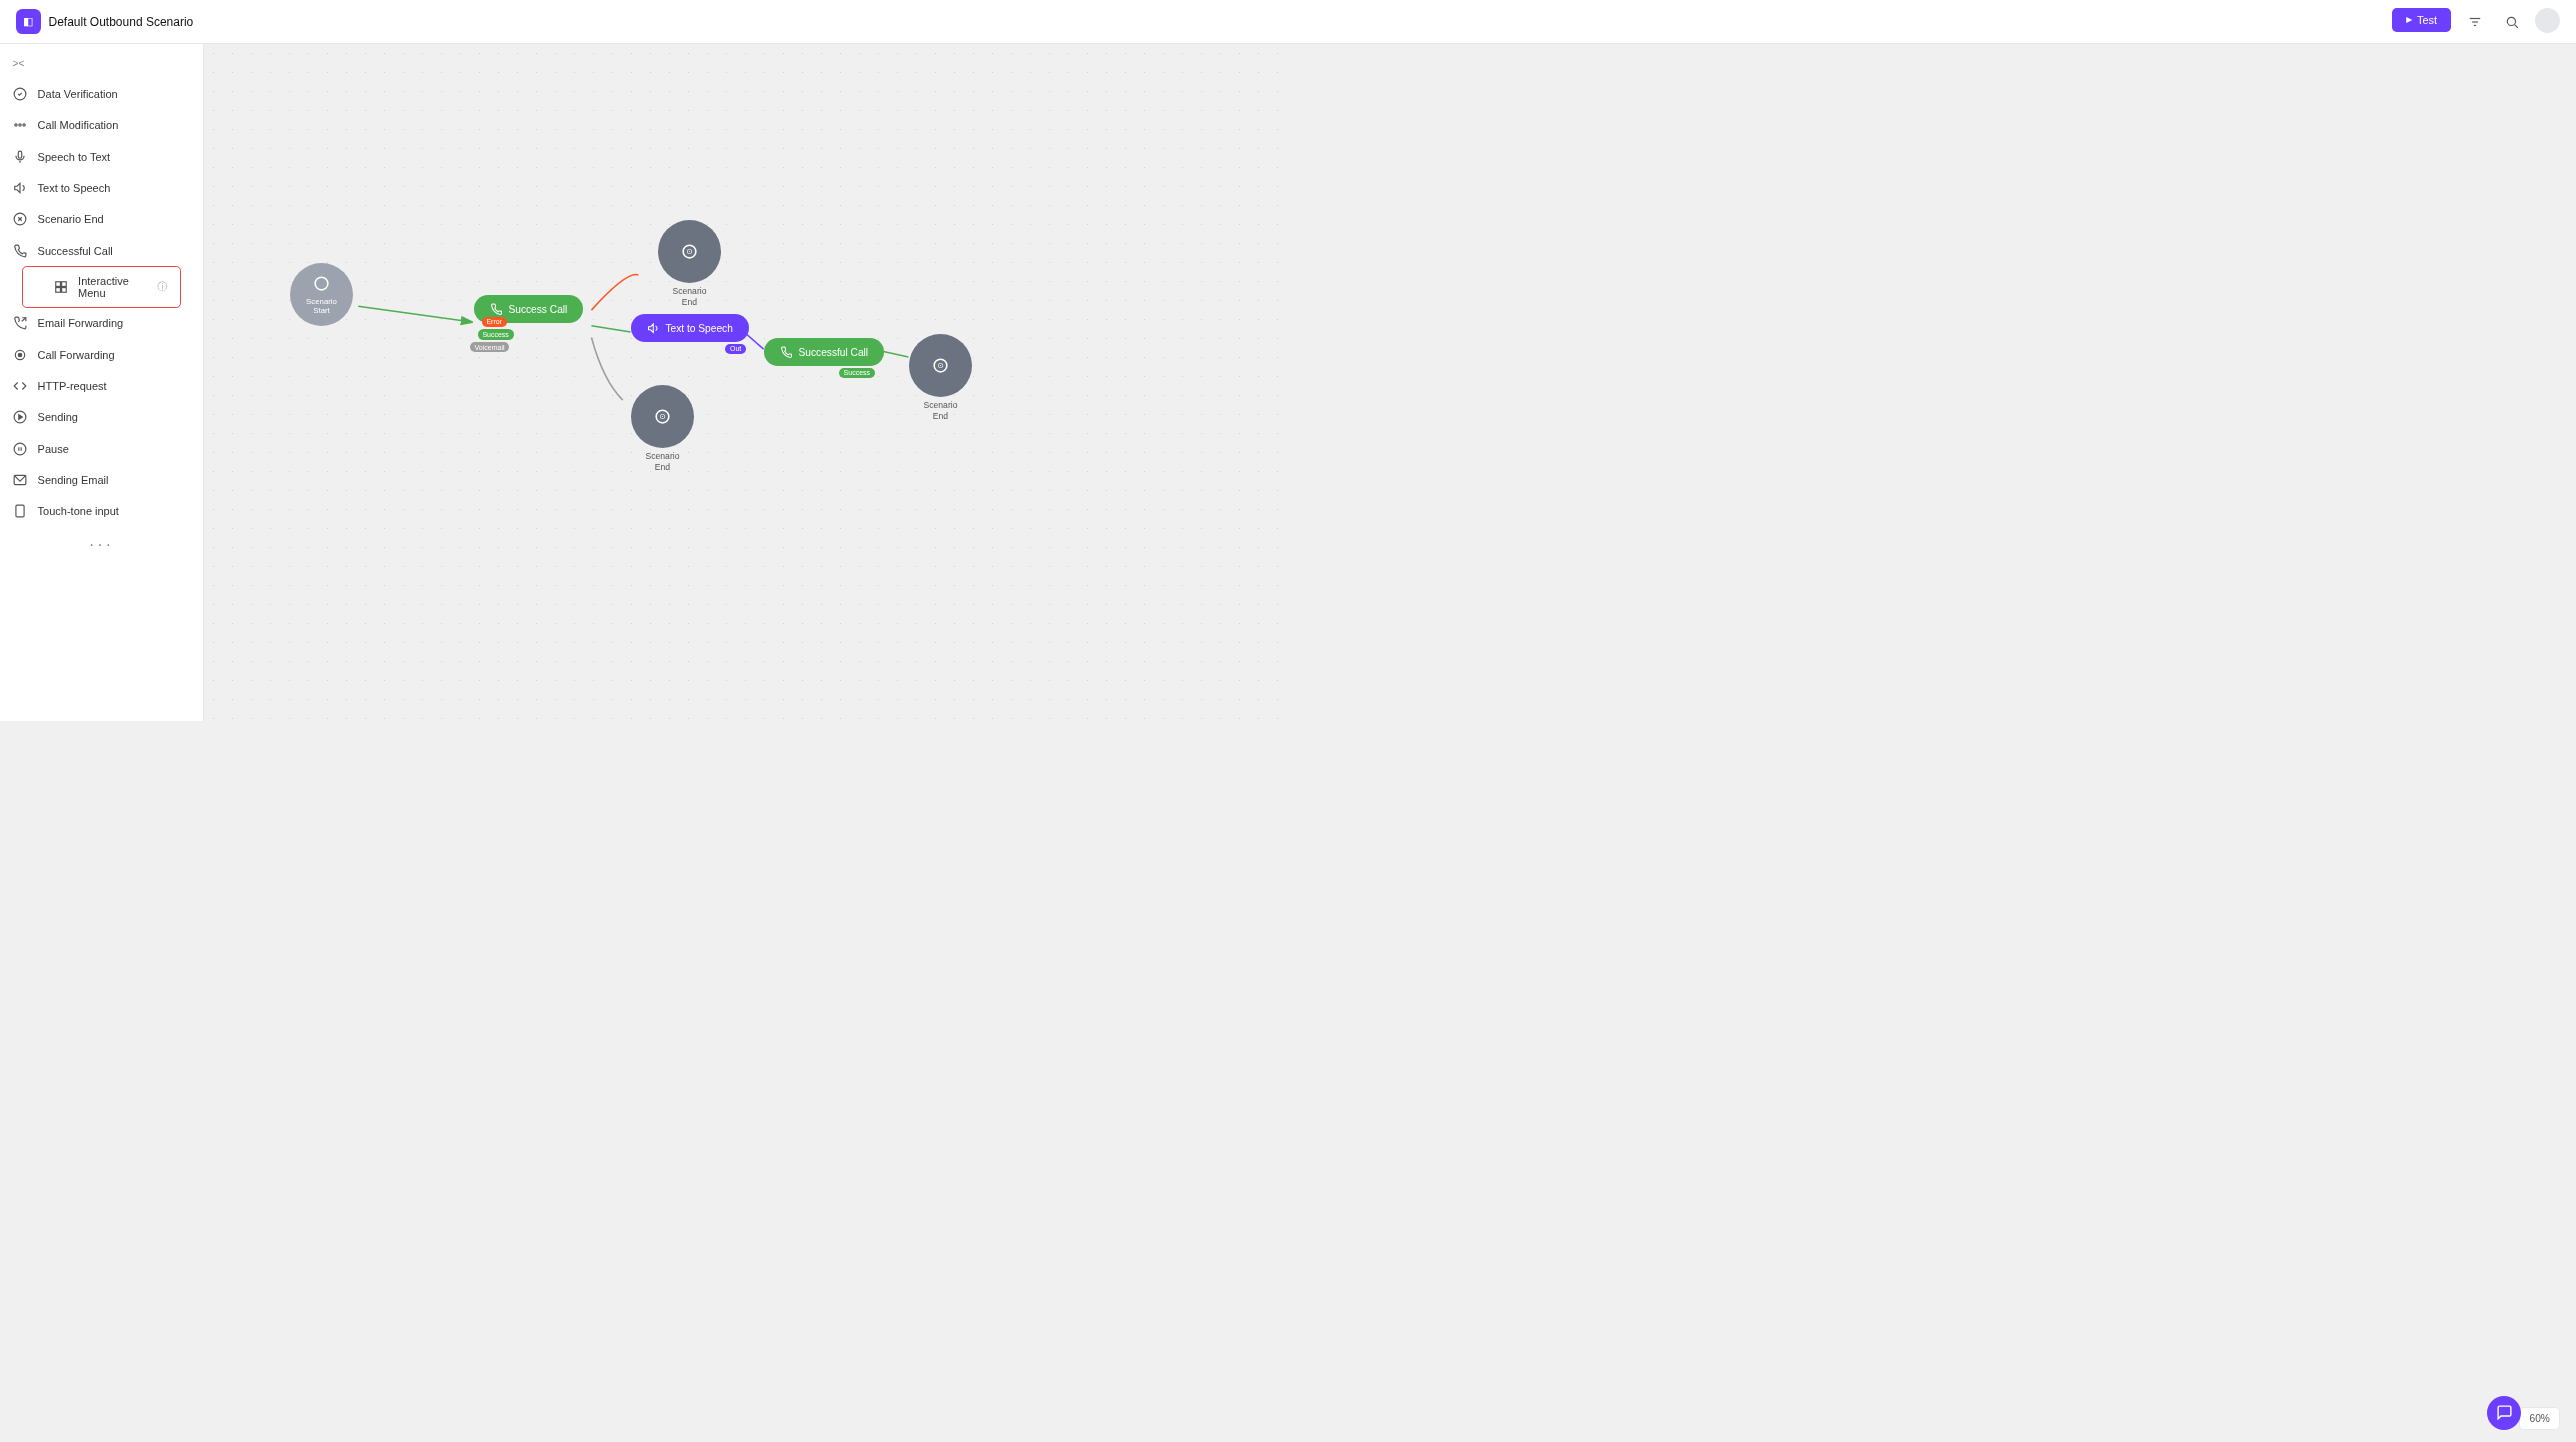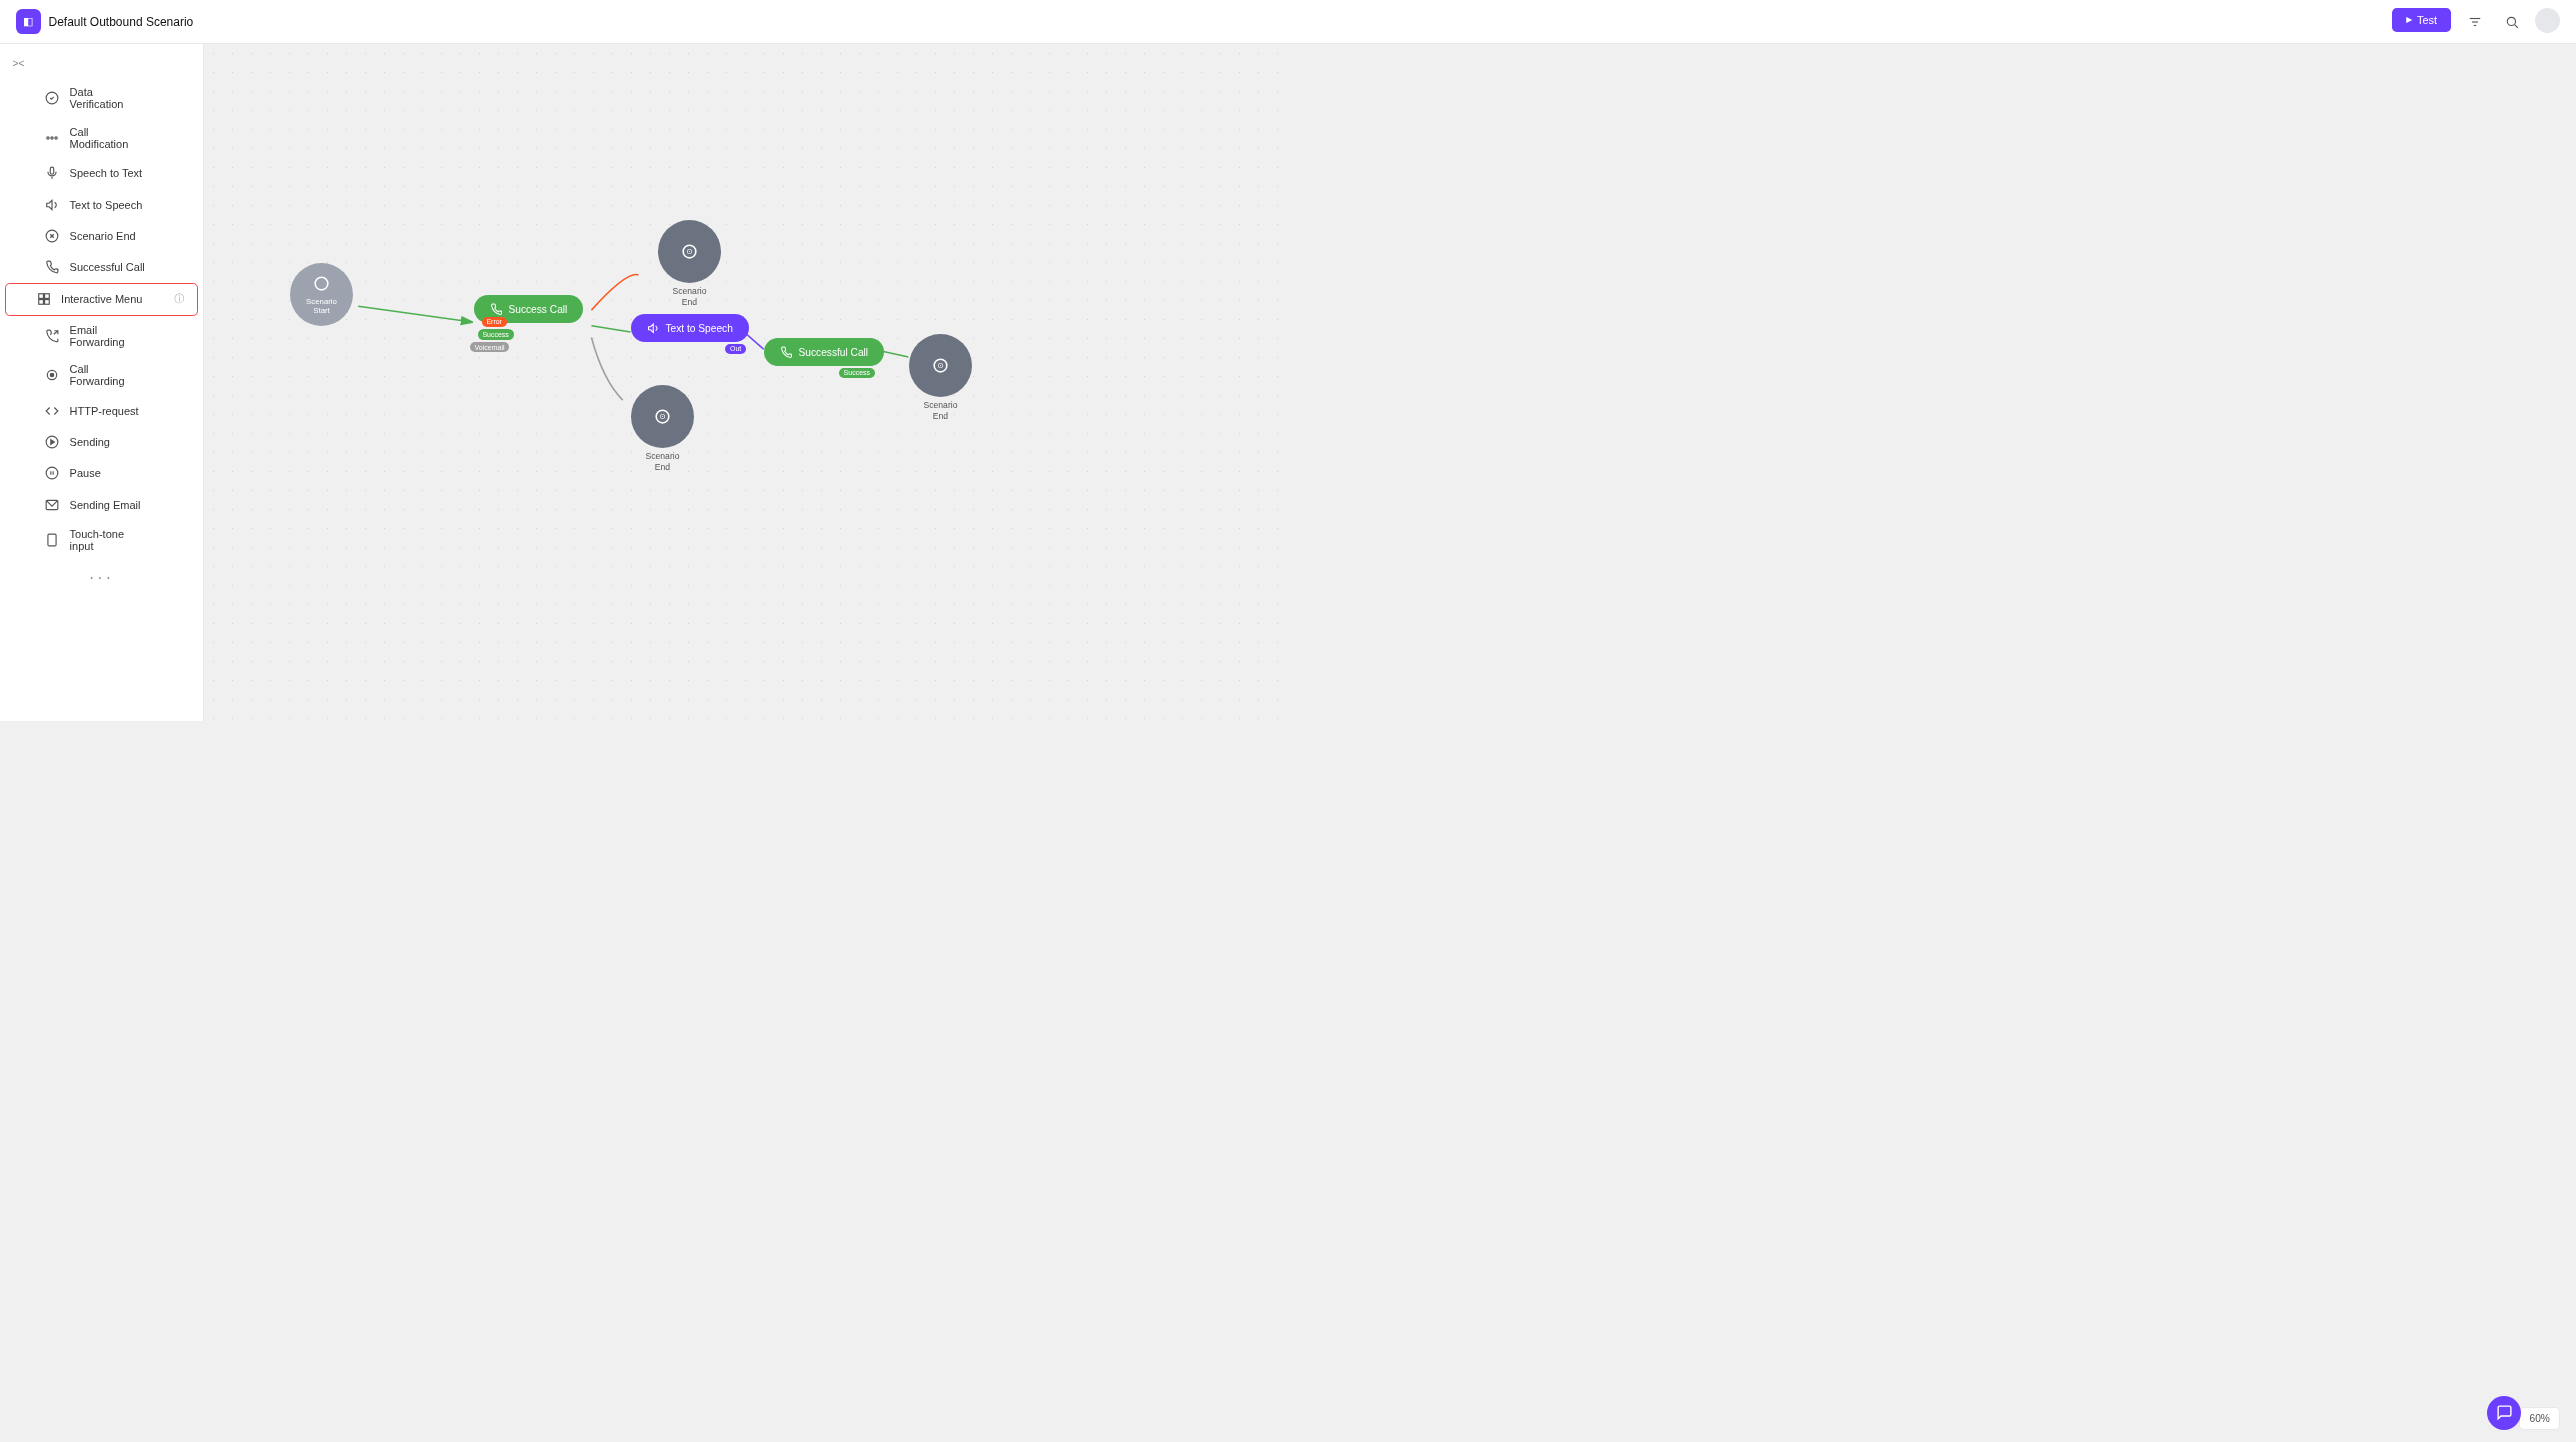--- a/index.html
+++ b/index.html
@@ -91,27 +91,26 @@
       margin-bottom: 3.1px;
     }
     .sidebar-item {
       display: flex;
       align-items: center;
       padding: 7.8px 12.5px;
       cursor: pointer;
       border-radius: 0;
       gap: 9.4px;
       position: relative;
-      margin-left: 32px;
     }
     .sidebar-item.active {
       border: 1.6px solid #e44;
       background: #fff;
       border-radius: 4.7px;
-      margin: 0 5px;
+      margin: 0 22px;
       padding-left: 30px;
     }
     .sidebar-item-icon {
       width: 15.7px;
       height: 15.7px;
       color: #555;
       display: flex;
       align-items: center;
       justify-content: center;
       font-size: 12.5px;

